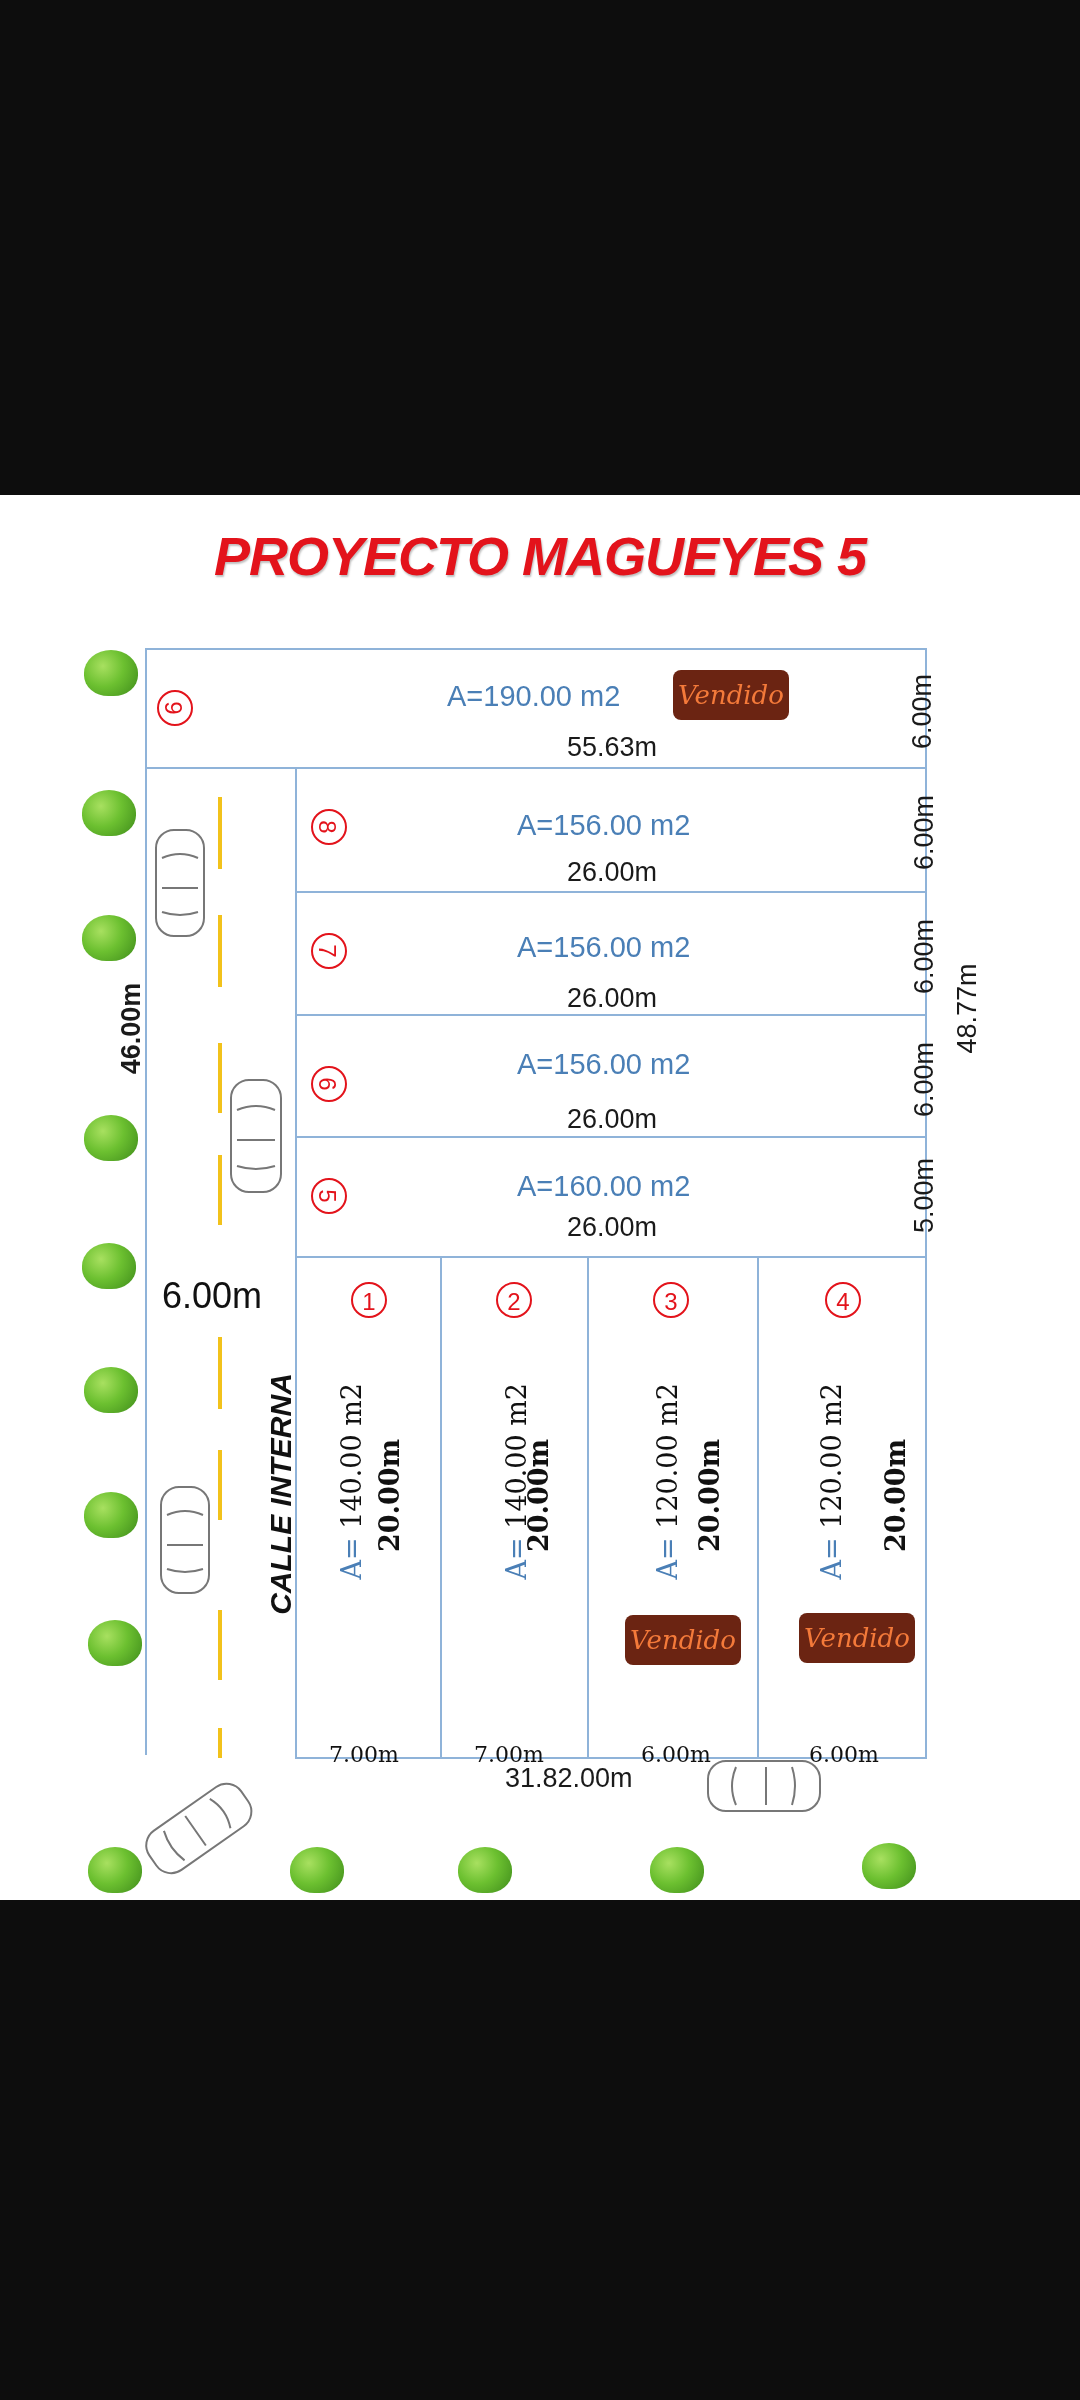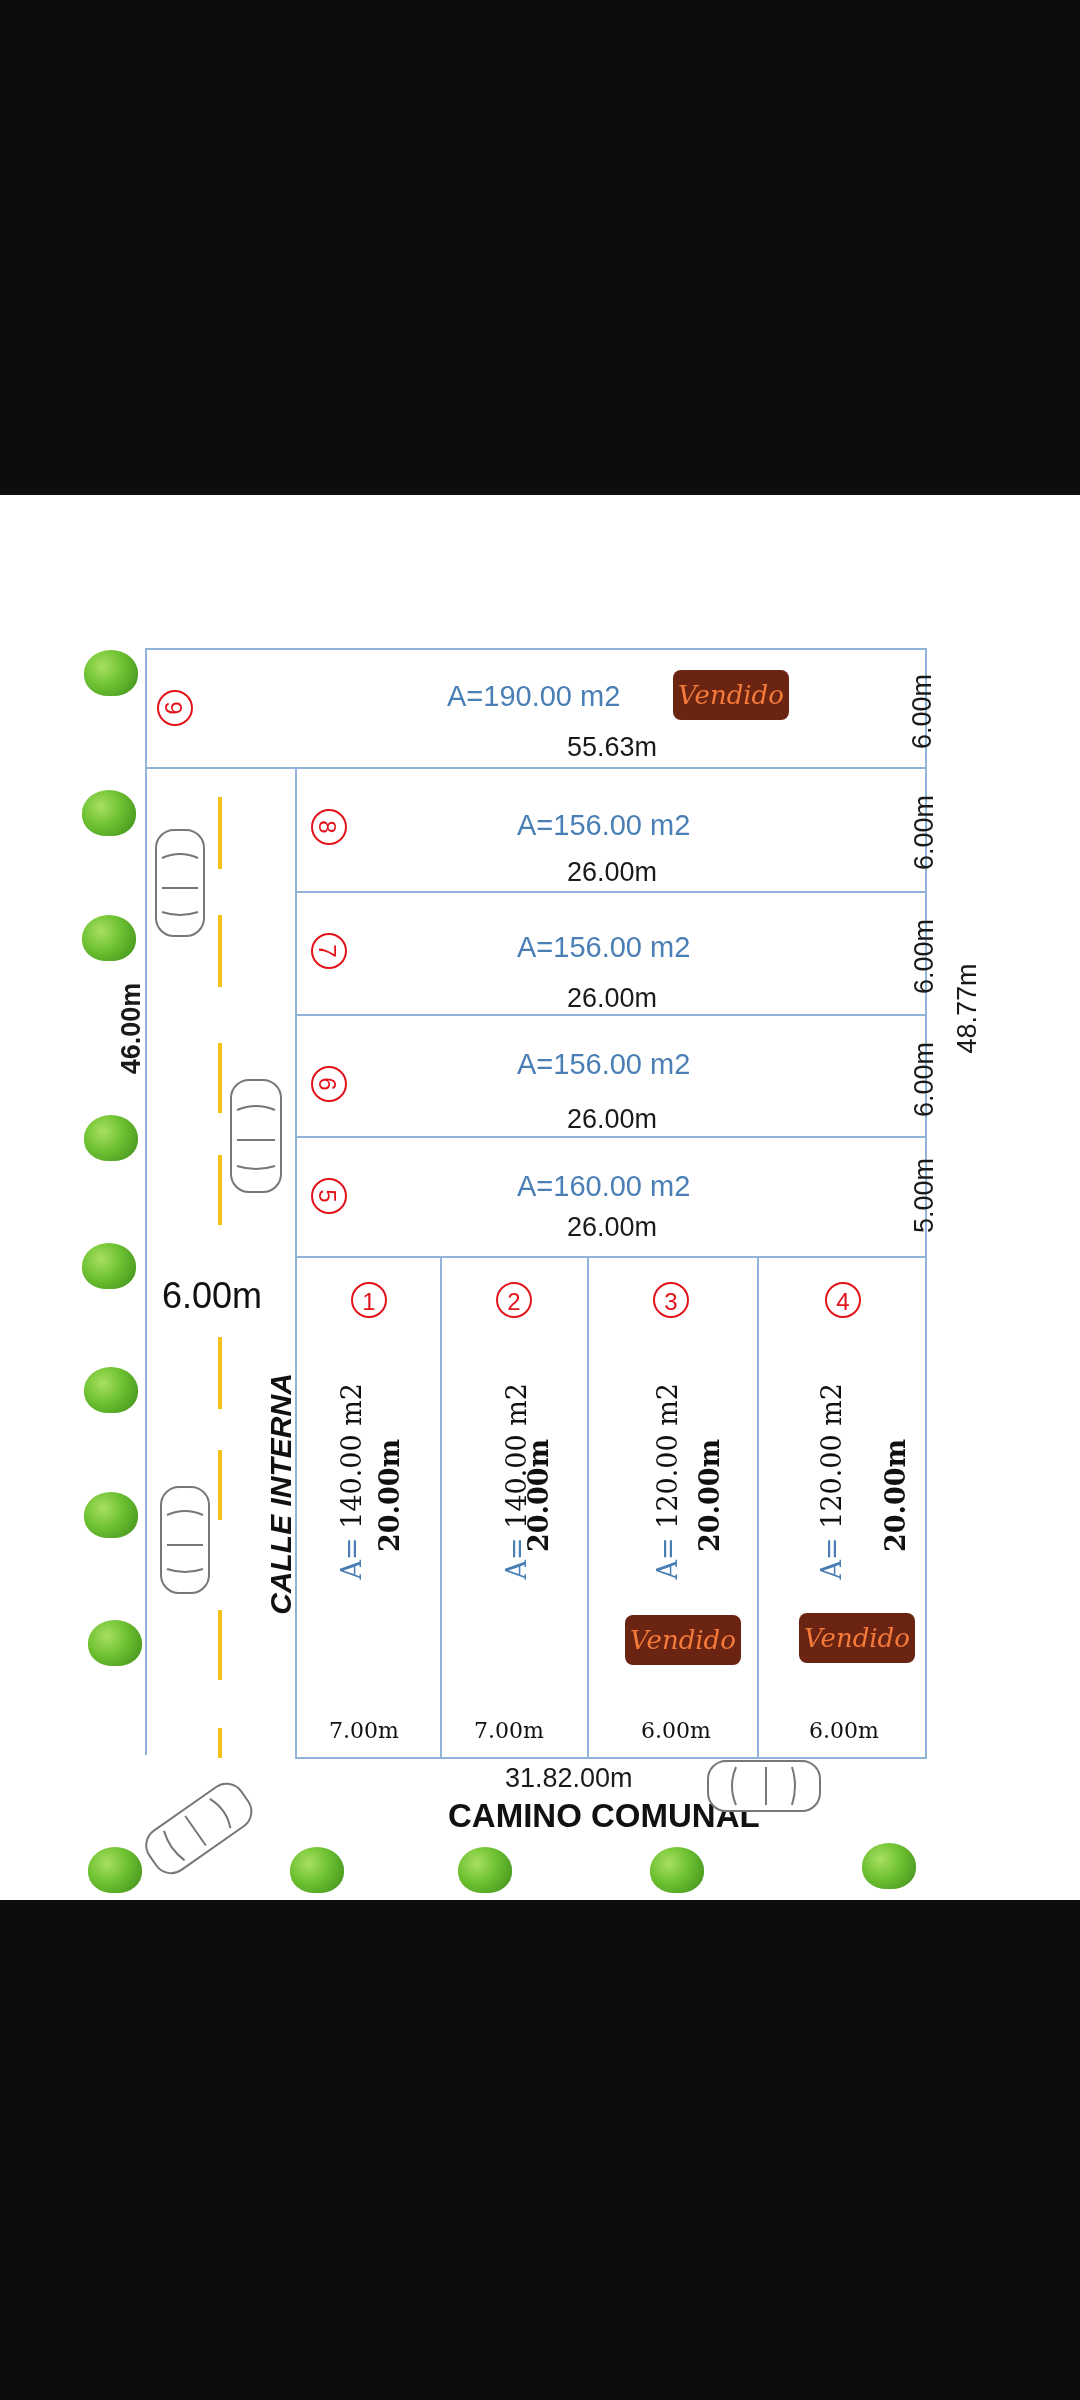--- a/index.html
+++ b/index.html
@@ -7,30 +7,31 @@
   .sheet{position:absolute;left:0;top:495px;width:1080px;height:1405px;background:#ffffff;}
   .abs{position:absolute;}
   .title{left:0;width:1080px;top:30px;text-align:center;color:#e3131b;font-weight:bold;font-style:italic;font-size:54px;letter-spacing:-1px;text-shadow:1px 2px 2px rgba(0,0,0,.25);}
   .dim{color:#1a1a1a;font-size:27px;}
   .lot{position:absolute;border:2px solid #8fb3d9;box-sizing:border-box;}
   .area{color:#4a7fb6;font-size:29px;}
   .num{position:absolute;width:36px;height:36px;border:2px solid #e3131b;border-radius:50%;color:#e3131b;font-size:24px;text-align:center;line-height:36px;box-sizing:border-box;}
   .numv{transform:rotate(90deg);}
   .vert{position:absolute;transform-origin:center center;white-space:nowrap;}
   .badge{position:absolute;background:#6b2412;color:#f47a3a;font-style:italic;font-size:26px;border-radius:8px;text-align:center;line-height:50px;height:50px;width:116px;font-family:"DejaVu Serif",serif;}
-  .serifdim{font-family:"DejaVu Serif",serif;font-size:22px;color:#111;}
+  .serifdim{font-family:"DejaVu Serif",serif;font-size:22px;color:#111;margin-top:24px;}
   .serifarea{font-family:"DejaVu Serif",serif;font-size:27px;}
   .bush{position:absolute;width:54px;height:46px;border-radius:50% 50% 45% 45%;background:radial-gradient(circle at 35% 35%,#a8e060 0%,#6cc030 45%,#3d8a1a 100%);}
   .yline{position:absolute;width:4px;background:#f2c21b;left:218px;}
   .car{position:absolute;}
 </style>
 </head>
 <body>
 
 <div class="sheet">
+  <div class="abs title">PROYECTO MAGUEYES 5</div>
 
 
   <div class="lot" style="left:145px;top:153px;width:782px;height:121px;">
     <div class="num numv" style="left:10px;top:40px;">9</div>
     <div class="abs area" style="left:300px;top:30px;text-align:right;">A=190.00 m2</div>
     <div class="abs dim" style="left:420px;top:82px;">55.63m</div>
     <div class="badge" style="left:526px;top:20px;">Vendido</div>
     <div class="vert dim" style="left:738px;top:46px;transform:rotate(-90deg);">6.00m</div>
   </div>
 
@@ -90,21 +91,20 @@
     <div class="badge" style="left:40px;top:355px;">Vendido</div>
     <div class="abs serifdim" style="left:50px;top:460px;">6.00m</div>
   </div>
 
   <div class="vert dim" style="left:86px;top:518px;font-weight:bold;transform:rotate(-90deg);">46.00m</div>
   <div class="vert dim" style="left:922px;top:498px;transform:rotate(-90deg);">48.77m</div>
   <div class="abs" style="left:162px;top:780px;font-size:36px;color:#111;">6.00m</div>
   <div class="vert" style="left:160px;top:982px;font-size:30px;font-weight:bold;font-style:italic;color:#111;transform:rotate(-90deg);">CALLE INTERNA</div>
 
   <div class="abs dim" style="left:505px;top:1268px;">31.82.00m</div>
-  <div class="abs" style="left:448px;top:1302px;font-size:33px;font-weight:bold;color:#111;">CAMINO COMUNAL</div>
 
   <div class="yline" style="top:302px;height:72px;"></div>
   <div class="yline" style="top:420px;height:72px;"></div>
   <div class="yline" style="top:548px;height:70px;"></div>
   <div class="yline" style="top:660px;height:70px;"></div>
   <div class="yline" style="top:842px;height:72px;"></div>
   <div class="yline" style="top:955px;height:70px;"></div>
   <div class="yline" style="top:1115px;height:70px;"></div>
   <div class="yline" style="top:1233px;height:30px;"></div>
 

